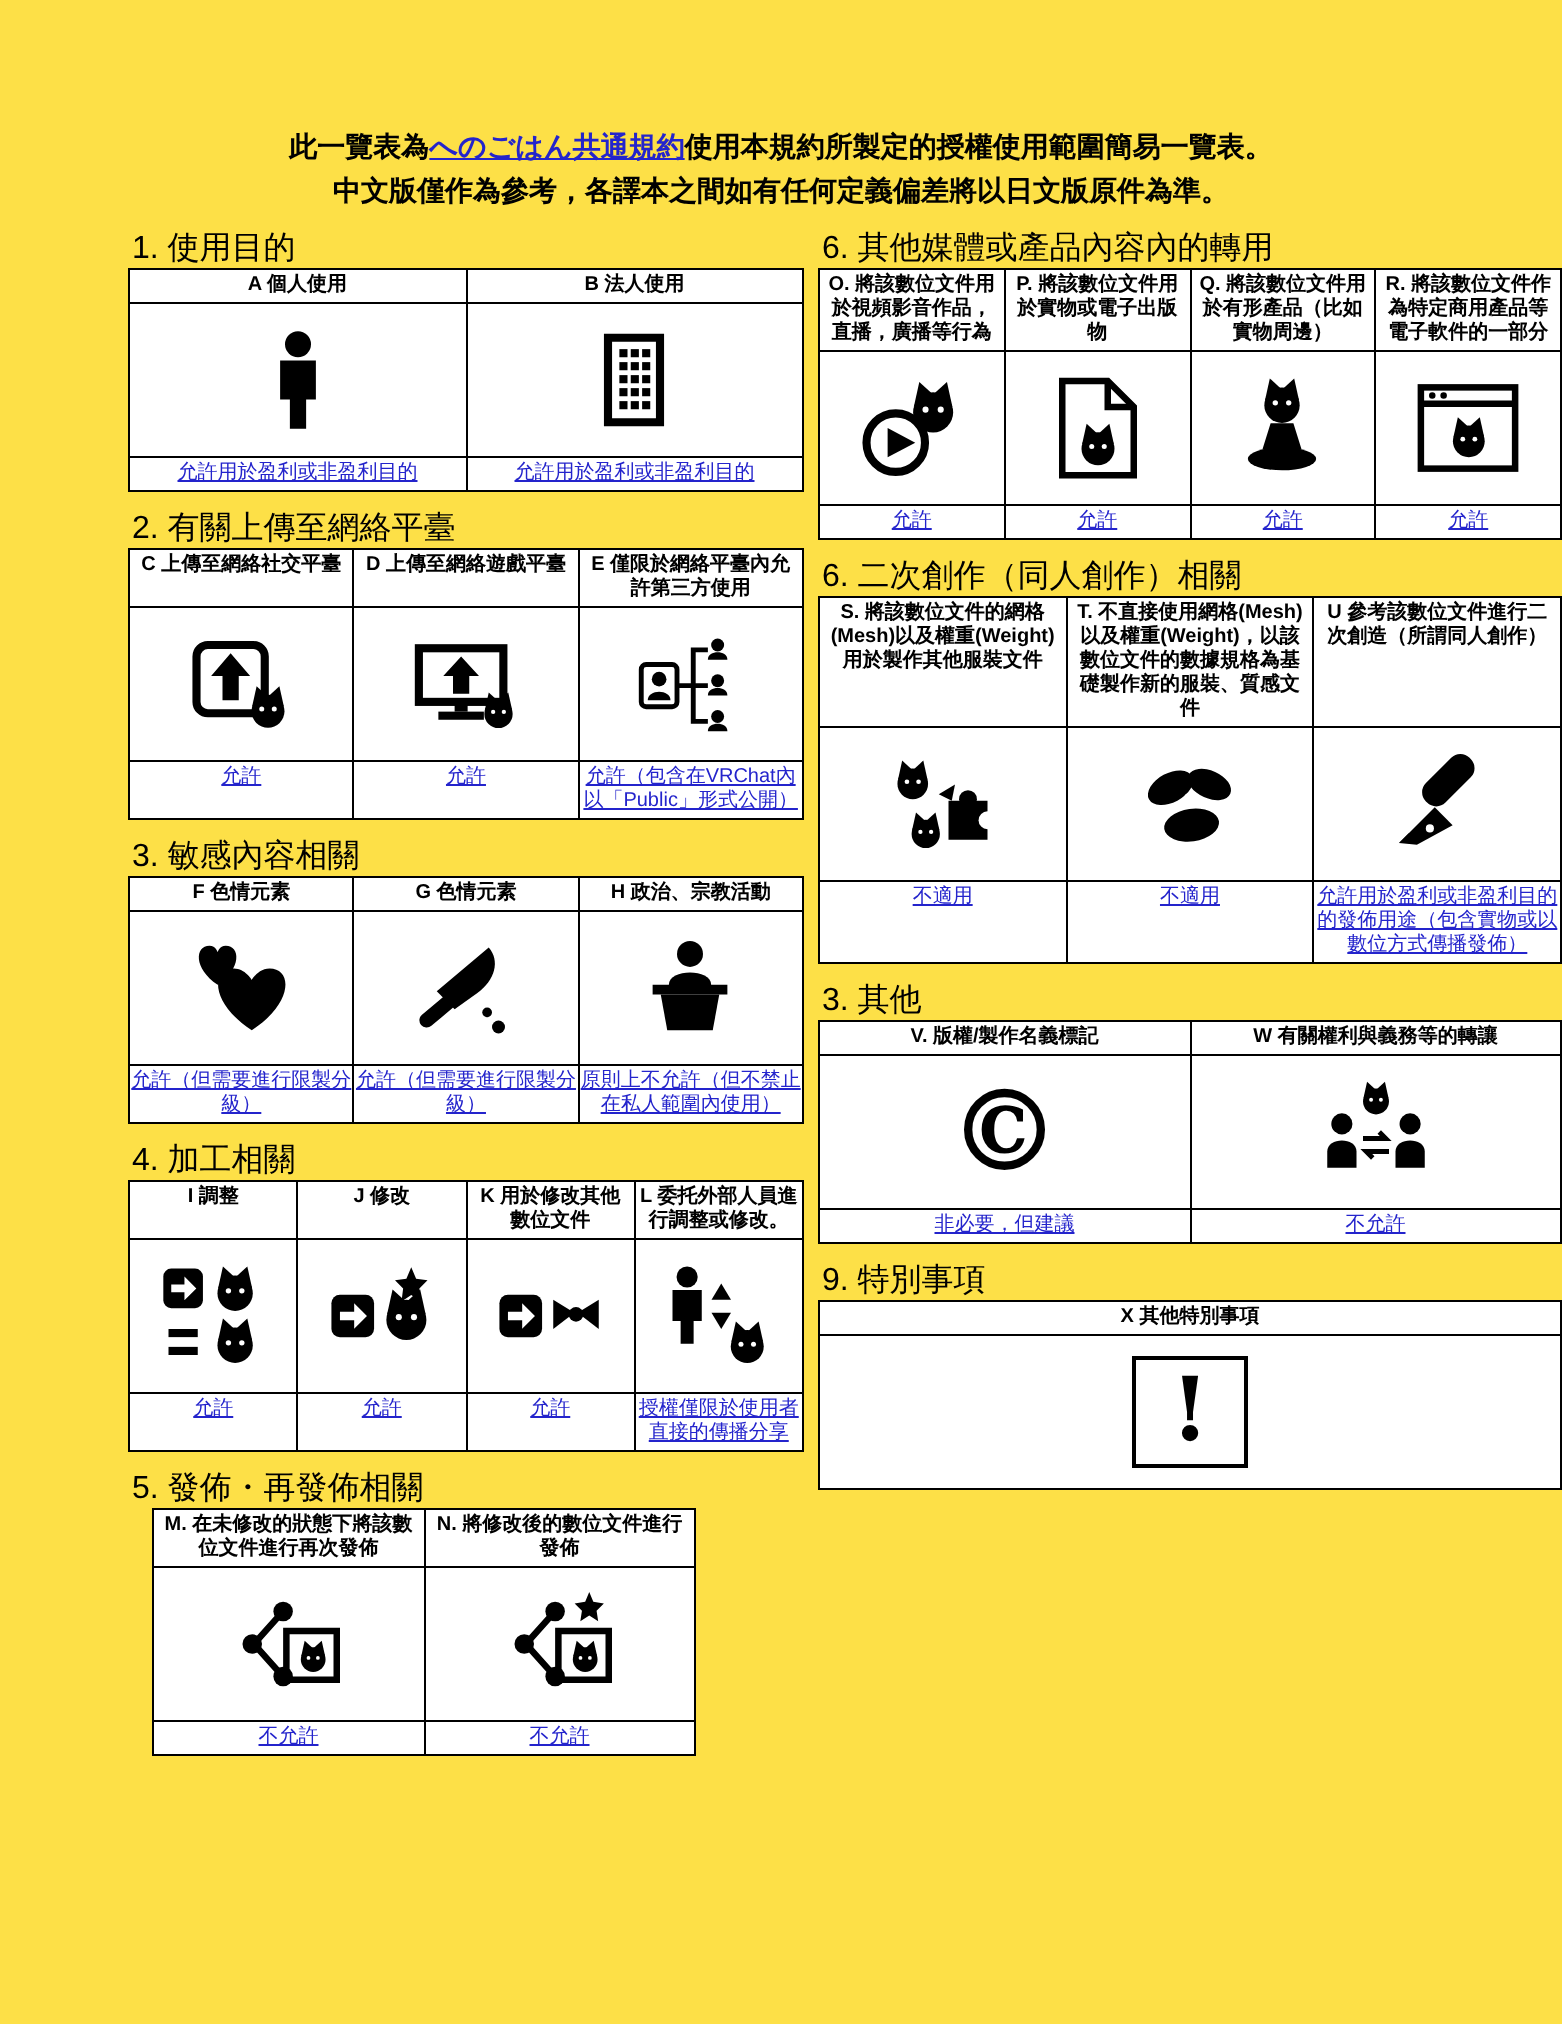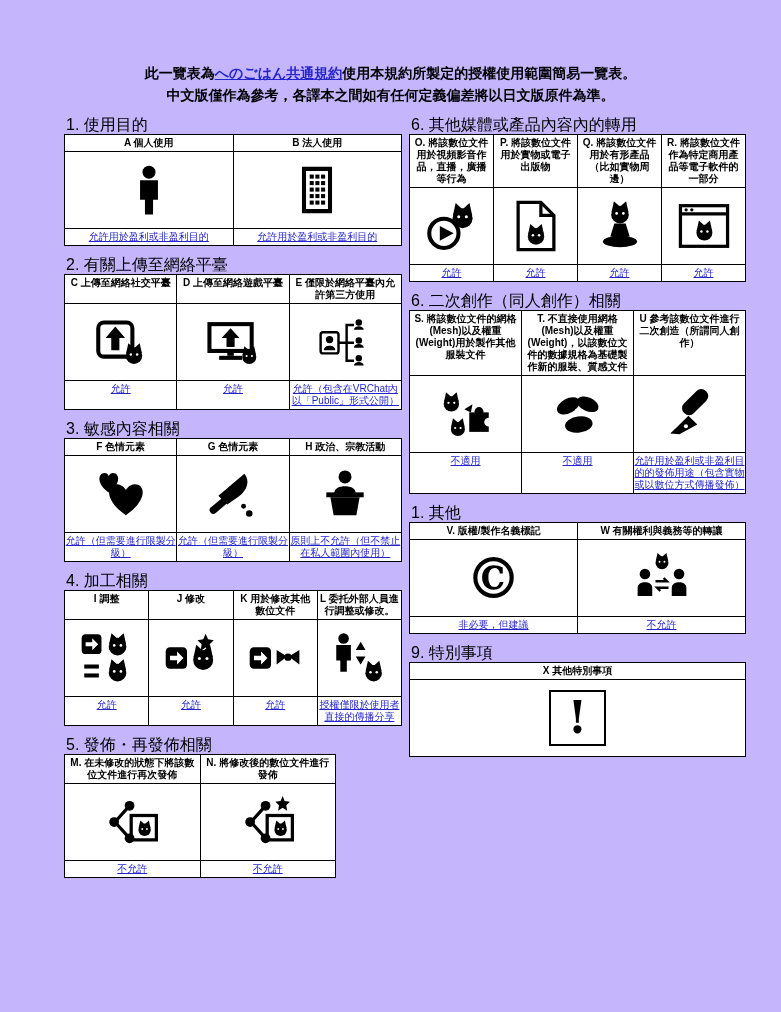--- a/index.html
+++ b/index.html
@@ -1,33 +1,33 @@
 <!DOCTYPE html>
 <html><head>
 <meta charset="utf-8">
 <style>
   html,body{margin:0;padding:0;background:#ffffff;}
   body{width:781px;height:1012px;position:relative;font-family:"Liberation Sans","DejaVu Sans",sans-serif;color:#000;}
-  .page{position:absolute;inset:0;background:#c4b5fd;}
+  .page{position:absolute;inset:0;background:#fde047;}
   .doc-title{position:absolute;top:62px;left:0;width:100%;text-align:center;font-weight:bold;font-size:14px;line-height:22px;}
   .doc-title .link{color:#2424cc;text-decoration:underline;cursor:pointer;}
   #col-left{position:absolute;left:64px;top:118px;width:338px;}
-  #col-right{position:absolute;left:409px;top:118px;width:337px;}
+  #col-right{position:absolute;left:409px;top:118px;width:372px;}
   .section{margin-bottom:12px;}
   .sec-title{font-size:16px;line-height:13px;margin:0 0 3px 2px;color:#000;}
   table.grid{border-collapse:collapse;table-layout:fixed;width:100%;background:#fff;}
   .grid td{border:1px solid #000;}
   td.hd{font-size:10px;line-height:12px;text-align:center;vertical-align:top;padding:2px 2px;color:#000;font-weight:bold;}
   td.ic{height:72px;text-align:center;vertical-align:middle;padding:2px;}
   .pict{width:52px;height:52px;display:inline-block;vertical-align:middle;fill:#000;}
   td.rs{font-size:10px;line-height:12px;text-align:center;vertical-align:top;padding:2px 0;color:#2424cc;text-decoration:underline;}
   .glyph{display:inline-block;font-weight:bold;font-size:48px;line-height:54px;font-family:"DejaVu Serif","Liberation Serif",serif;}
   [data-name="exclamation-icon"]{border:2px solid #000;padding:0 17px;font-size:44px;line-height:52px;}
   [data-name="copyright-icon"]{font-size:56px;line-height:58px;}
-  .section[data-sec="5"] table{width:272px;}
+  .section[data-sec="5"] table{width:272px;margin-left:12px;}
 </style>
 </head>
 <body>
 
 <svg aria-hidden="true" style="position:absolute;width:0;height:0" xmlns="http://www.w3.org/2000/svg">
   <symbol id="cat-head" viewBox="0 0 40 40">
     <polygon points="6,20 10,2 21,12"></polygon>
     <polygon points="34,20 30,2 19,12"></polygon>
     <circle cx="20" cy="24" r="14.5"></circle>
     <circle cx="14.5" cy="22" r="2.2" fill="#fff"></circle>
@@ -387,21 +387,21 @@
             </tr>
             <tr>
               <td class="rs" data-name="cell-result">不適用</td>
               <td class="rs" data-name="cell-result">不適用</td>
               <td class="rs" data-name="cell-result">允許用於盈利或非盈利目的的發佈用途（包含實物或以數位方式傳播發佈）</td>
             </tr>
           </tbody>
         </table>
       </div>
       <div class="section" data-sec="8" data-name="section-8">
-        <div class="sec-title" data-name="section-title">1. 其他</div>
+        <div class="sec-title" data-name="section-title">3. 其他</div>
         <table class="grid" data-name="section-table">
           <tbody>
             <tr>
               <td class="hd" data-name="cell-header">V. 版權/製作名義標記</td>
               <td class="hd" data-name="cell-header">W 有關權利與義務等的轉讓</td>
             </tr>
             <tr>
               <td class="ic" data-name="icon-cell"><span class="glyph" data-name="copyright-icon">©</span></td>
               <td class="ic" data-name="icon-cell"><svg viewBox="0 0 64 64" class="pict" data-name="transfer-icon">
                   <use href="#transfer"></use>

